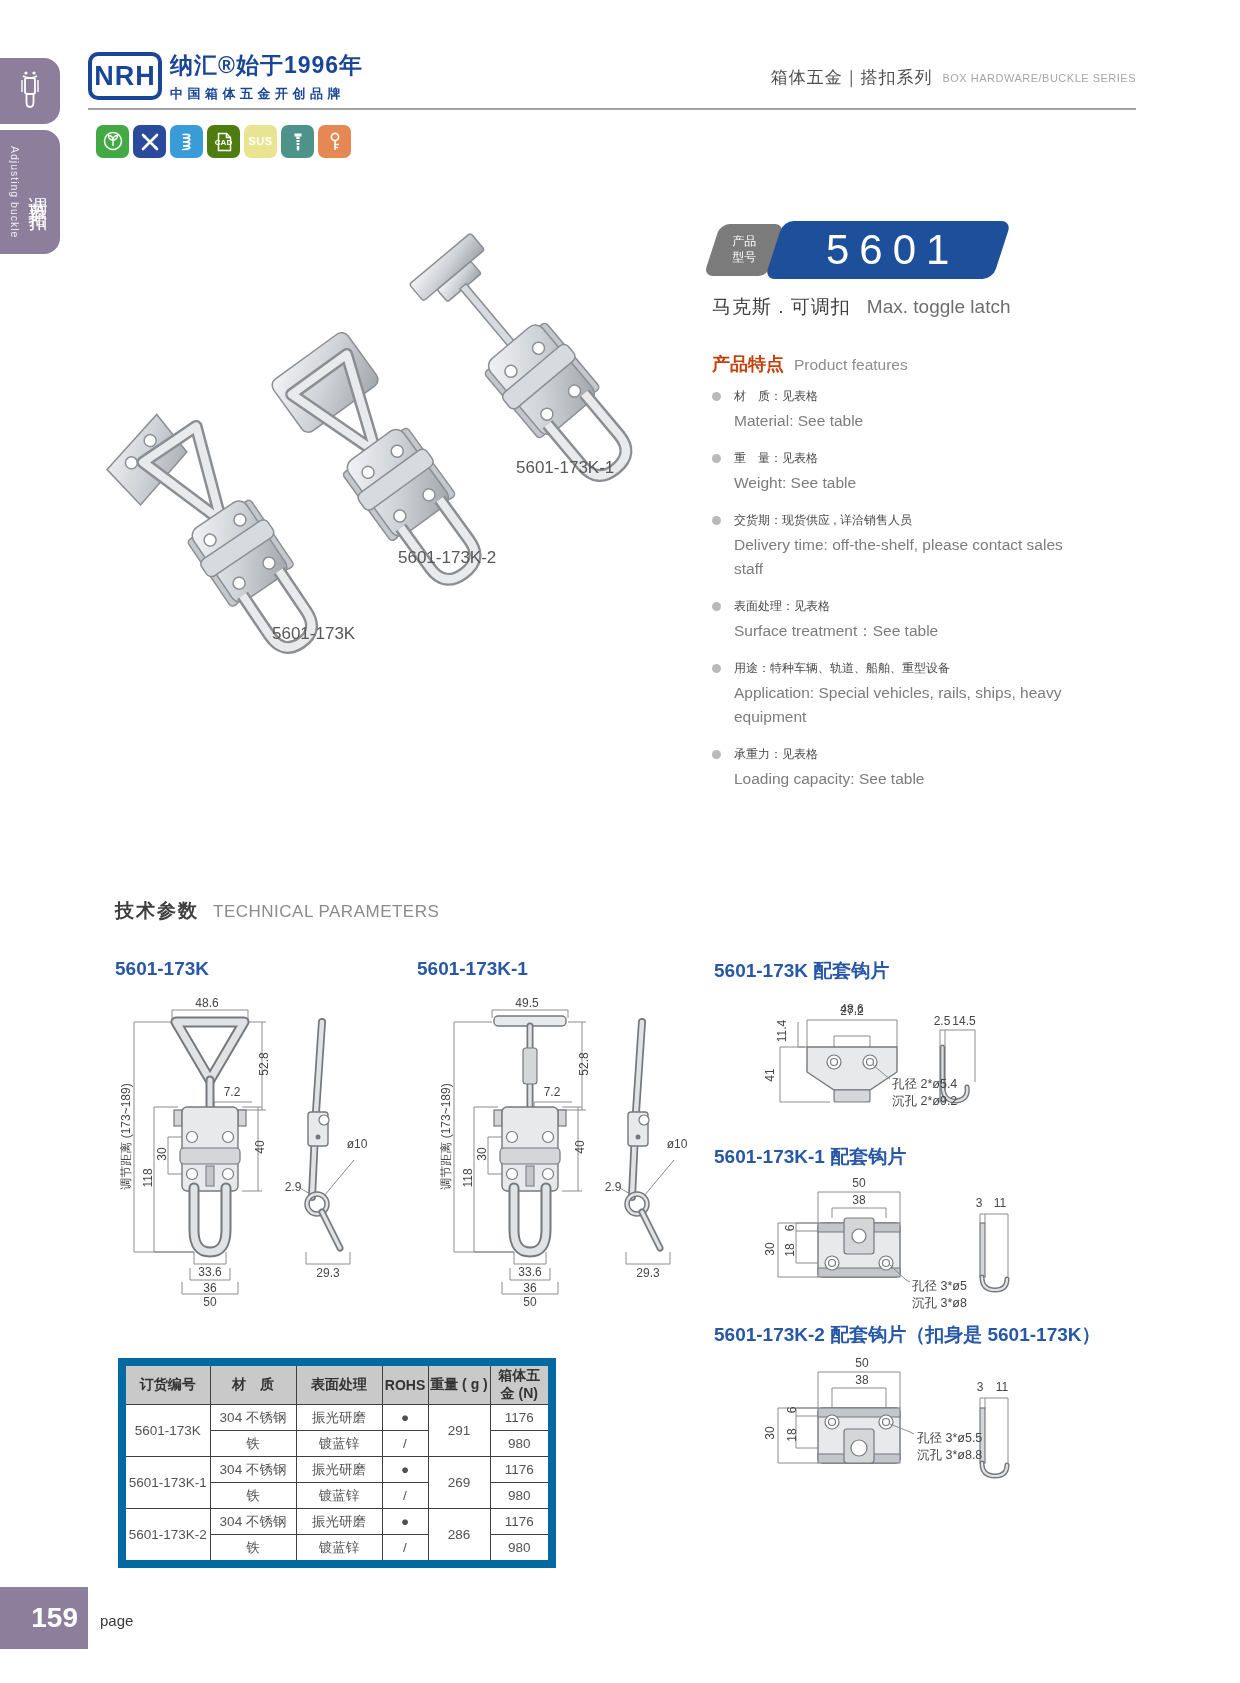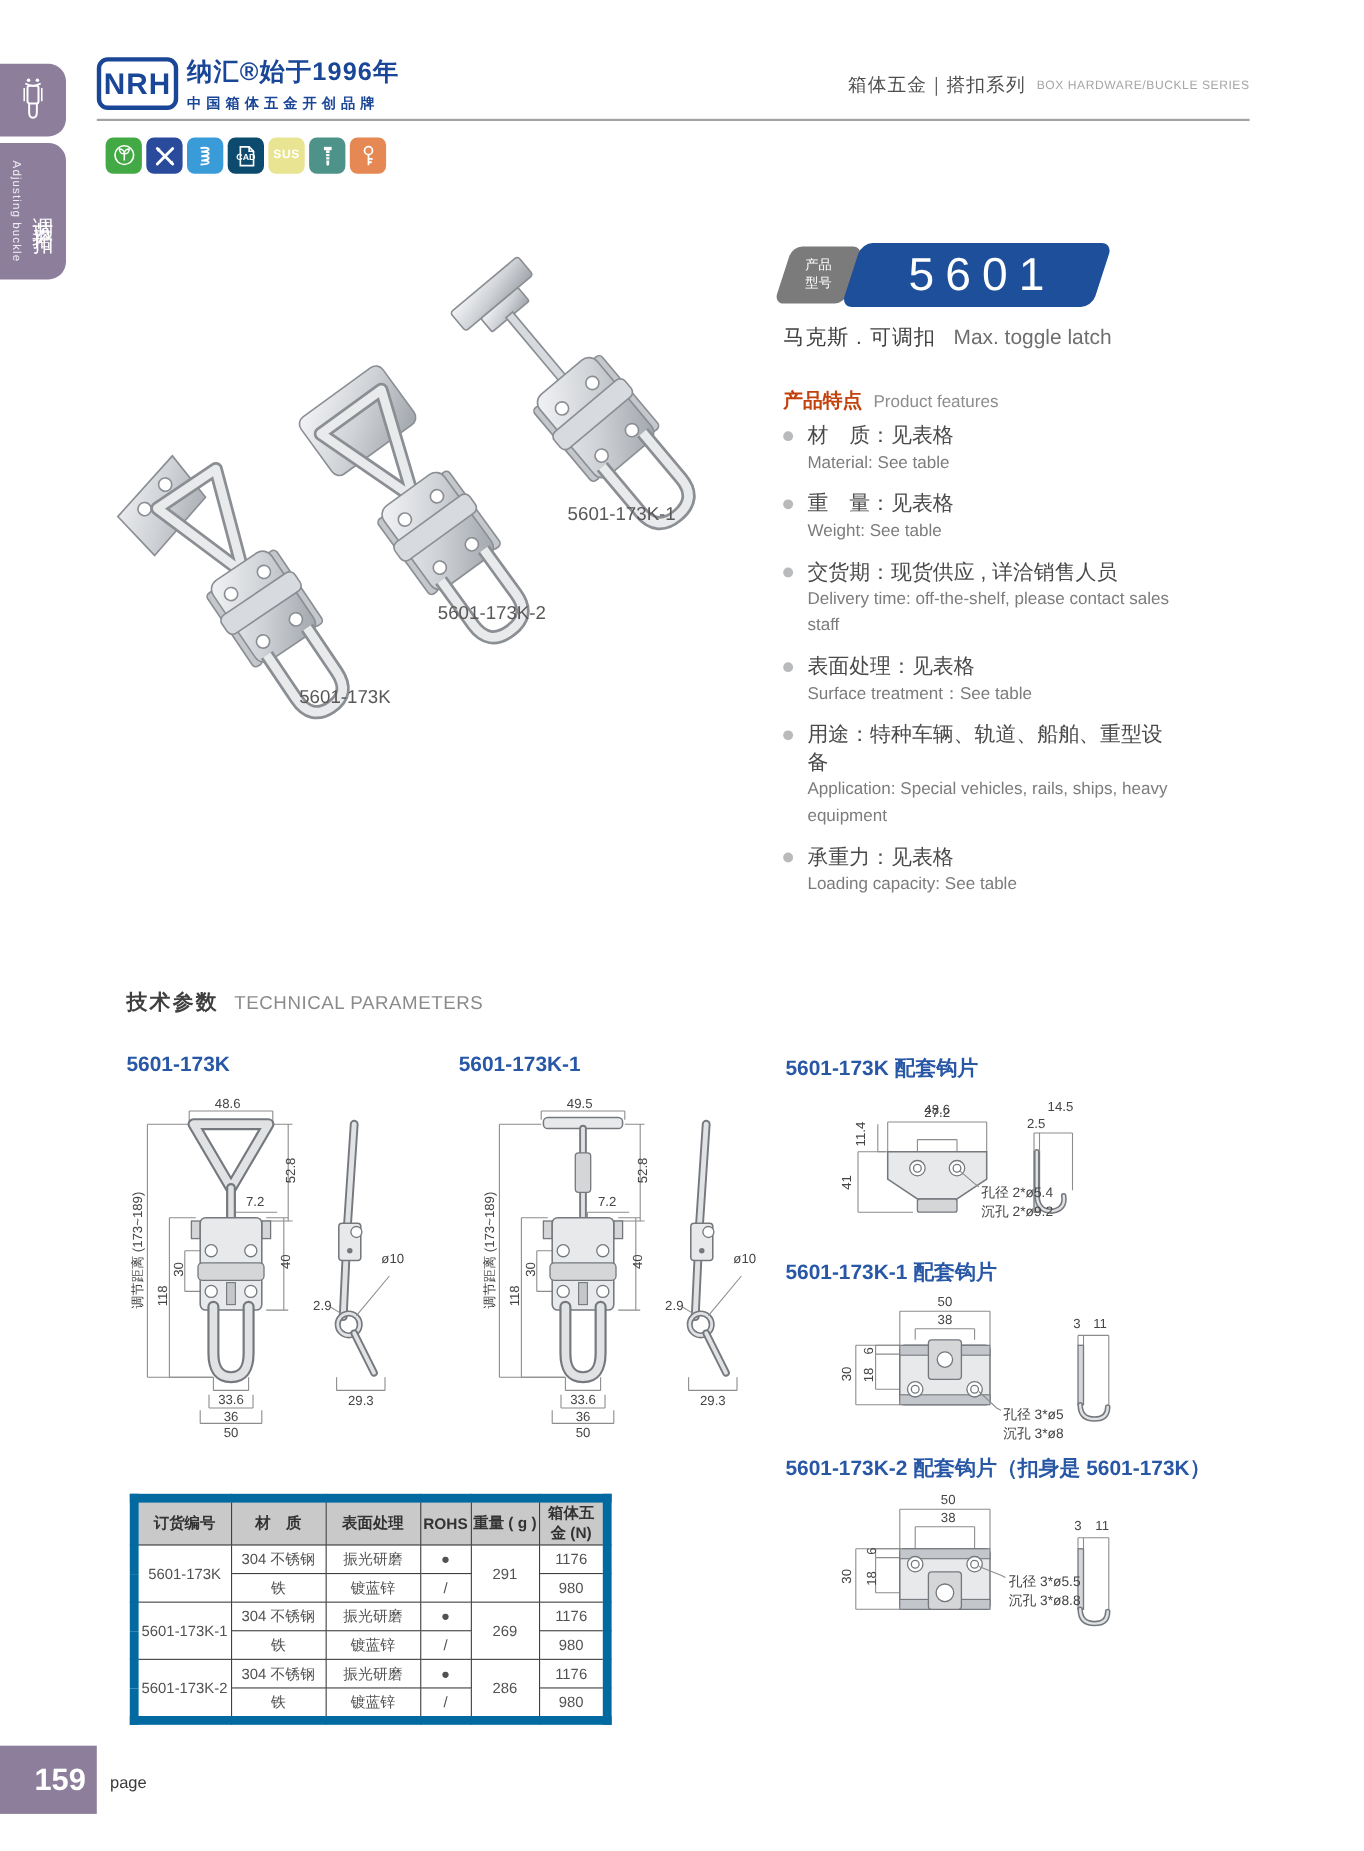--- a/index.html
+++ b/index.html
@@ -22,21 +22,21 @@
   .brand1{font-size:23px;font-weight:bold;color:var(--brand-blue);letter-spacing:1px;}
   .brand2{font-size:13px;font-weight:bold;color:var(--brand-blue);letter-spacing:4.5px;margin-top:4px;}
   .series{right:104px;top:66px;display:flex;align-items:center;gap:10px;}
   .series-cn{font-size:17px;color:#4e4e4e;letter-spacing:1px;}
   .series-en{font-size:11px;color:#a5a6a7;letter-spacing:.5px;}
   .hr{left:88px;top:108px;width:1048px;height:2px;background:#a2a2a3;}
 
   
   .icons{left:96px;top:125px;display:flex;gap:4px;}
   .cicon{position:relative;width:33px;height:33px;border-radius:7px;display:flex;align-items:center;justify-content:center;color:#fff;}
-  .ci1{background:#43a944}.ci2{background:#2a4b9b}.ci3{background:#3a9bd9}.ci4{background:#0c4a6e}
+  .ci1{background:#43a944}.ci2{background:#2a4b9b}.ci3{background:#3a9bd9}.ci4{background:#4d7c0f}
   .ci5{background:#e9e492}.ci6{background:#4e938a}.ci7{background:#e58853}
   .cicon-label{position:absolute;left:0;right:0;text-align:center;font-weight:bold;color:#fff;}
   .lab-cad{top:13px;font-size:8px;}
   .lab-sus{top:10px;font-size:11px;letter-spacing:.5px;}
 
   
   .badge-gray{left:712px;top:224px;width:64px;height:52px;background:#7b7b7b;transform:skewX(-18deg);
               border-radius:9px;display:flex;align-items:center;justify-content:center;}
   .badge-blue{left:774px;top:221px;width:228px;height:58px;background:var(--badge-blue);transform:skewX(-18deg);
               border-radius:10px;display:flex;align-items:center;justify-content:center;}
@@ -48,21 +48,21 @@
   .pname-cn{font-size:19px;color:#404040;letter-spacing:1px;}
   .pname-en{font-size:19px;color:#6e6e6e;}
 
   
   .feat-title{left:712px;top:352px;display:flex;align-items:baseline;gap:10px;}
   .ft-cn{font-size:18px;font-weight:bold;color:#c2410c;}
   .ft-en{font-size:15.5px;color:#8d8d8d;}
   .feats{left:712px;top:384px;width:360px;}
   .feat-item{position:relative;padding-left:22px;margin-bottom:13px;}
   .feat-item .dot{position:absolute;left:0;top:8px;width:9px;height:9px;border-radius:50%;background:#b9babc;}
-  .feat-cn{font-size:19px;color:#4a4a4a;line-height:25px;}
+  .feat-cn{font-size:12px;color:#4a4a4a;line-height:25px;}
   .feat-en{font-size:15.5px;color:#7c7c7d;line-height:24px;width:330px;}
 
   .plabel{position:absolute;font-size:17px;color:#595757;}
 
   
   .tp-title{left:115px;top:898px;display:flex;align-items:baseline;gap:14px;}
   .tp-cn{font-size:19px;font-weight:bold;color:#3f3f3f;letter-spacing:2px;}
   .tp-en{font-size:17px;color:#8b8b8b;letter-spacing:.5px;}
   .dwg{position:absolute;}
   .dwg-title{position:absolute;font-size:19px;font-weight:bold;color:var(--heading-blue);white-space:nowrap;}
@@ -469,21 +469,21 @@
       <path class="tube-i" stroke-width="2.2" d="M270 511 Q270 524 283 524 Q295 524 295 513"></path>
       <path class="dl" d="M268 446 H273 M273 446 H296 M268 446 V456 M273 446 V456 M296 446 V511"></path>
     </svg>
 
     <span class="dwg-title" style="left:2px;top:6px">5601-173K 配套钩片</span>
     <span class="dim" style="left:118px;top:50px;width:44px">48.6</span>
     <span class="dim" style="left:118px;top:52px;width:44px">27.2</span>
     <span class="dim dimv" style="left:52px;top:72px;width:36px">11.4</span>
     <span class="dim dimv" style="left:43px;top:116px;width:30px">41</span>
     <span class="dim" style="left:215px;top:62px;width:30px">2.5</span>
-    <span class="dim" style="left:234px;top:47px;width:36px">14.5</span>
+    <span class="dim" style="left:234px;top:62px;width:36px">14.5</span>
     <span class="note" style="left:180px;top:124px">孔径 2*ø5.4</span>
     <span class="note" style="left:180px;top:141px">沉孔 2*ø9.2</span>
 
     <span class="dwg-title" style="left:2px;top:192px">5601-173K-1 配套钩片</span>
     <span class="dim" style="left:125px;top:224px;width:44px">50</span>
     <span class="dim" style="left:125px;top:241px;width:44px">38</span>
     <span class="dim" style="left:252px;top:244px;width:30px">3</span>
     <span class="dim" style="left:270px;top:244px;width:36px">11</span>
     <span class="dim dimv" style="left:66px;top:269px;width:24px">6</span>
     <span class="dim dimv" style="left:66px;top:291px;width:24px">18</span>

